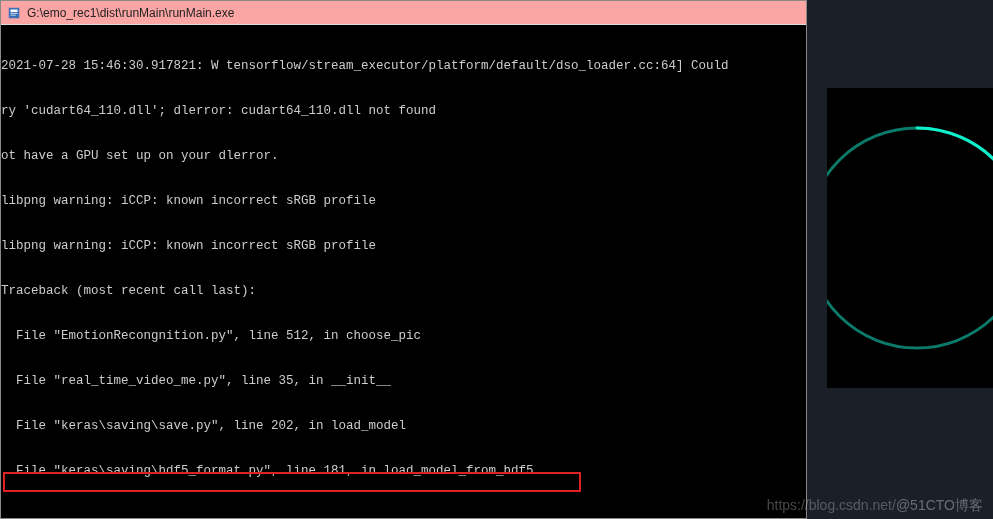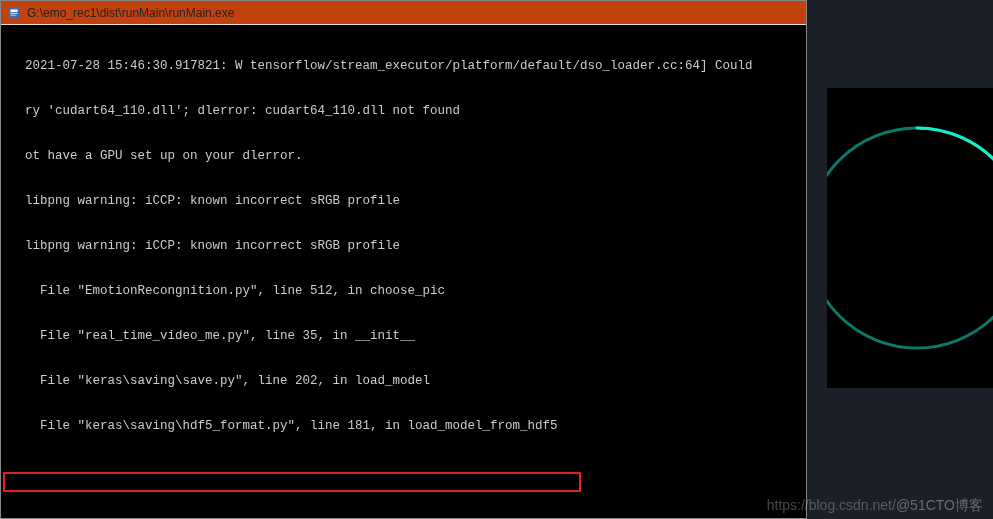--- a/index.html
+++ b/index.html
@@ -16,41 +16,41 @@
   position: absolute;
   left: 0;
   top: 0;
   width: 807px;
   height: 519px;
   background: #fff;
   border: 1px solid #888;
 }
 .title-bar {
   height: 24px;
-  background: #c2410c;
+  background: #fca5a5;
   display: flex;
   align-items: center;
   padding: 0 6px;
   color: #222;
   font-size: 12px;
   font-family: "Segoe UI", Tahoma, sans-serif;
   border-bottom: 1px solid #ddd;
 }
 .title-bar .icon {
   width: 14px;
   height: 14px;
   margin-right: 6px;
   display: inline-flex;
 }
 .console-body {
   background: #000;
   color: #ccc;
   width: 100%;
   height: calc(100% - 24px);
-  padding: 4px 24px;
+  padding: 4px 0;
   overflow: hidden;
   line-height: 15px;
   white-space: pre;
   position: relative;
 }
 .console-line { display: block; }
 .highlight-box {
   position: absolute;
   border: 2px solid #d22;
   left: 2px;
@@ -106,20 +106,21 @@
       </svg>
     </span>
     <span>G:\emo_rec1\dist\runMain\runMain.exe</span>
   </div>
   <div class="console-body">
     <span class="console-line">2021-07-28 15:46:30.917821: W tensorflow/stream_executor/platform/default/dso_loader.cc:64] Could</span>
     <span class="console-line">ry 'cudart64_110.dll'; dlerror: cudart64_110.dll not found</span>
     <span class="console-line">ot have a GPU set up on your dlerror.</span>
     <span class="console-line">libpng warning: iCCP: known incorrect sRGB profile</span>
     <span class="console-line">libpng warning: iCCP: known incorrect sRGB profile</span>
+    <span class="console-line">Traceback (most recent call last):</span>
     <span class="console-line">  File "EmotionRecongnition.py", line 512, in choose_pic</span>
     <span class="console-line">  File "real_time_video_me.py", line 35, in __init__</span>
     <span class="console-line">  File "keras\saving\save.py", line 202, in load_model</span>
     <span class="console-line">  File "keras\saving\hdf5_format.py", line 181, in load_model_from_hdf5</span>
     
     
     
     
     
     

